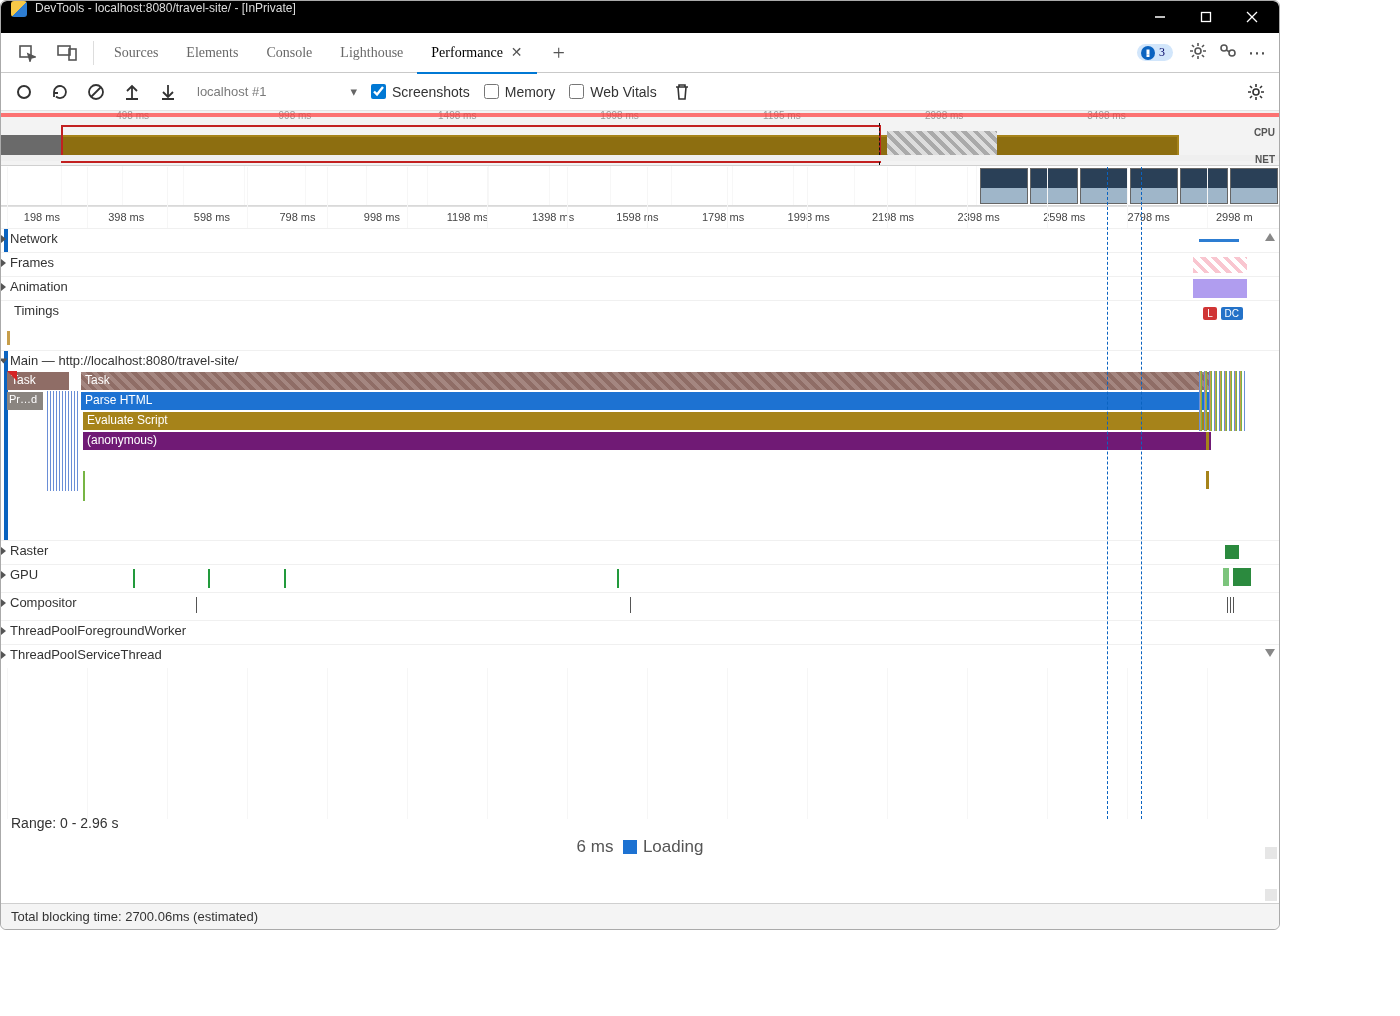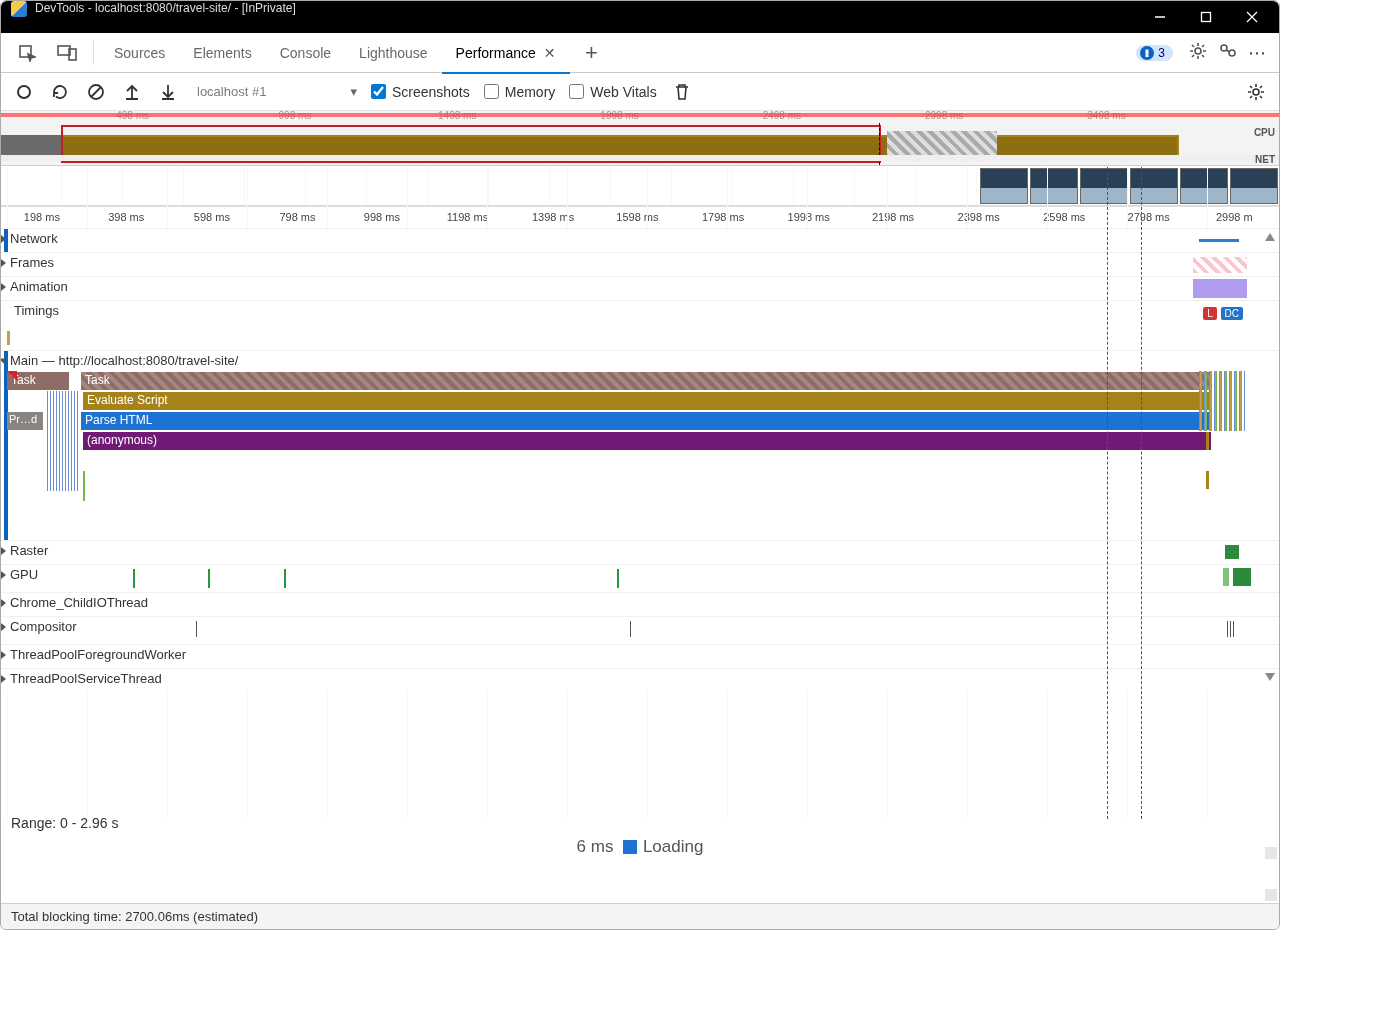--- a/index.html
+++ b/index.html
@@ -6,21 +6,21 @@
 body { font-family:"Segoe UI",Arial,sans-serif; font-size:13px; background:#fff; color:#333; width:1280px; height:930px; overflow:hidden; position:relative; border:1px solid #aaa; border-radius:6px; }
 
 
 .titlebar { height:32px; background:#000; color:#fff; display:flex; align-items:flex-start; padding:0 4px; border-radius:6px 6px 0 0; }
 .titlebar .app-icon { width:16px; height:16px; margin:0 8px 0 6px; background:linear-gradient(135deg,#f7c948 0 50%,#2d7dd2 50% 100%); border-radius:3px; }
 .titlebar .title { flex:1; font-size:12px; color:#ddd; }
 .titlebar .winbtn { width:46px; height:32px; display:flex; align-items:center; justify-content:center; color:#fff; font-size:11px; }
 .titlebar .winbtn svg { stroke:#fff; }
 
 
-.tabstrip { height:40px; background:#fff; border-bottom:1px solid #c9c9c9; display:flex; align-items:center; padding:11px 6px; }
+.tabstrip { height:40px; background:#fff; border-bottom:1px solid #c9c9c9; display:flex; align-items:center; padding:11px 6px;font-family:Liberation Serif, serif; }
 .dev-icon { width:40px; height:40px; display:flex; align-items:center; justify-content:center; color:#555; }
 .dev-icon svg { stroke:#555; }
 .tab { padding:0 14px; height:40px; display:flex; align-items:center; color:#686868; font-size:14px; position:relative; }
 .tab.active { color:#000; }
 .tab.active::after { content:""; position:absolute; left:0; right:0; bottom:-1px; height:2px; background:#0078d4; }
 .tab .close { margin-left:8px; font-size:14px; color:#555; }
 .tabstrip .plus { margin-left:8px; font-size:22px; color:#555; width:28px; text-align:center; }
 .tabstrip .spacer { flex:1; }
 .issues-pill { background:#d2e6fb; border-radius:10px; padding:1px 8px 1px 4px; display:flex; align-items:center; gap:4px; color:#006; font-size:12px; margin-right:10px; }
 .issues-pill .dot { width:14px; height:14px; border-radius:50%; background:#0a63c0; display:flex; align-items:center; justify-content:center; }
@@ -248,21 +248,21 @@
       </svg>
     </div>
 </div>
 
 <div class="overview">
   <div class="ov-ruler">
     <span style="left:10.3%">498 ms</span>
     <span style="left:23.0%">998 ms</span>
     <span style="left:35.7%">1498 ms</span>
     <span style="left:48.4%">1998 ms</span>
-    <span style="left:61.1%">2498 ms</span>
+    <span style="left:61.1%">1195 ms</span>
     <span style="left:73.8%">2998 ms</span>
     <span style="left:86.5%">3498 ms</span>
   </div>
   <div class="ov-body">
     <div class="ov-red"></div>
     <div class="ov-gray"></div>
     <div class="ov-bar">
         <div class="ov-bar-inner"></div>
       </div>
     <div class="ov-spike"></div>
@@ -363,28 +363,28 @@
         <span>Main — http://localhost:8080/travel-site/</span>
       </div>
     <div class="body" style="top:20px">
       <div class="flame-row">
         <div class="task-small" style="left:0;width:62px">Task</div>
         <div style="position:absolute;left:0;top:0;" class="red-corner"></div>
         <div class="fbar col-task hatch" style="left:74px;right:54px">Task</div>
         <div class="hair-mix"></div>
       </div>
       <div class="flame-row">
-        <div class="hairlines" style="left:40px;width:32px"></div>
-        <div class="fbar col-script" style="left:76px;right:54px">Evaluate Script</div>
-        <div class="hair-mix"></div>
-      </div>
-      <div class="flame-row">
         <div class="prd" style="left:0;width:36px">Pr…d</div>
         <div class="hairlines" style="left:40px;width:32px"></div>
         <div class="fbar col-parse" style="left:74px;right:54px">Parse HTML</div>
+        <div class="hair-mix"></div>
+      </div>
+      <div class="flame-row">
+        <div class="hairlines" style="left:40px;width:32px"></div>
+        <div class="fbar col-script" style="left:76px;right:54px">Evaluate Script</div>
         <div class="hair-mix"></div>
       </div>
       <div class="flame-row">
         <div class="hairlines" style="left:40px;width:32px"></div>
         <div class="fbar col-green" style="left:76px;right:54px">(anonymous)</div>
         <div style="position:absolute;right:56px;top:1px;width:3px;height:18px;background:#a6831a"></div>
       </div>
       <div class="flame-row">
         <div class="hairlines" style="left:40px;width:32px"></div>
       </div>
@@ -414,26 +414,20 @@
     <div class="body">
       <div class="mark" style="left:10%"></div>
       <div class="mark" style="left:16%"></div>
       <div class="mark" style="left:22%"></div>
       <div class="mark" style="left:48.5%"></div>
       <div style="position:absolute;right:14px;top:3px;width:18px;height:18px;background:#2b8a3e"></div>
       <div style="position:absolute;right:36px;top:3px;width:6px;height:18px;background:#7cc47c"></div>
     </div>
   </div>
 
-  <div class="track">
-    <div class="head">
-        <span class="caret"></span>
-        <span>Chrome_ChildIOThread</span>
-      </div>
-  </div>
 
   <div class="track" style="height:28px">
     <div class="head">
         <span class="caret"></span>
         <span>Compositor</span>
       </div>
     <div class="body">
       <div style="position:absolute;left:15%;top:4px;width:1px;height:16px;background:#555"></div>
       <div style="position:absolute;left:49.5%;top:4px;width:1px;height:16px;background:#555"></div>
       <div style="position:absolute;right:30px;top:4px;width:8px;height:16px;background:repeating-linear-gradient(to right,#555 0 1px,transparent 1px 3px)"></div>

